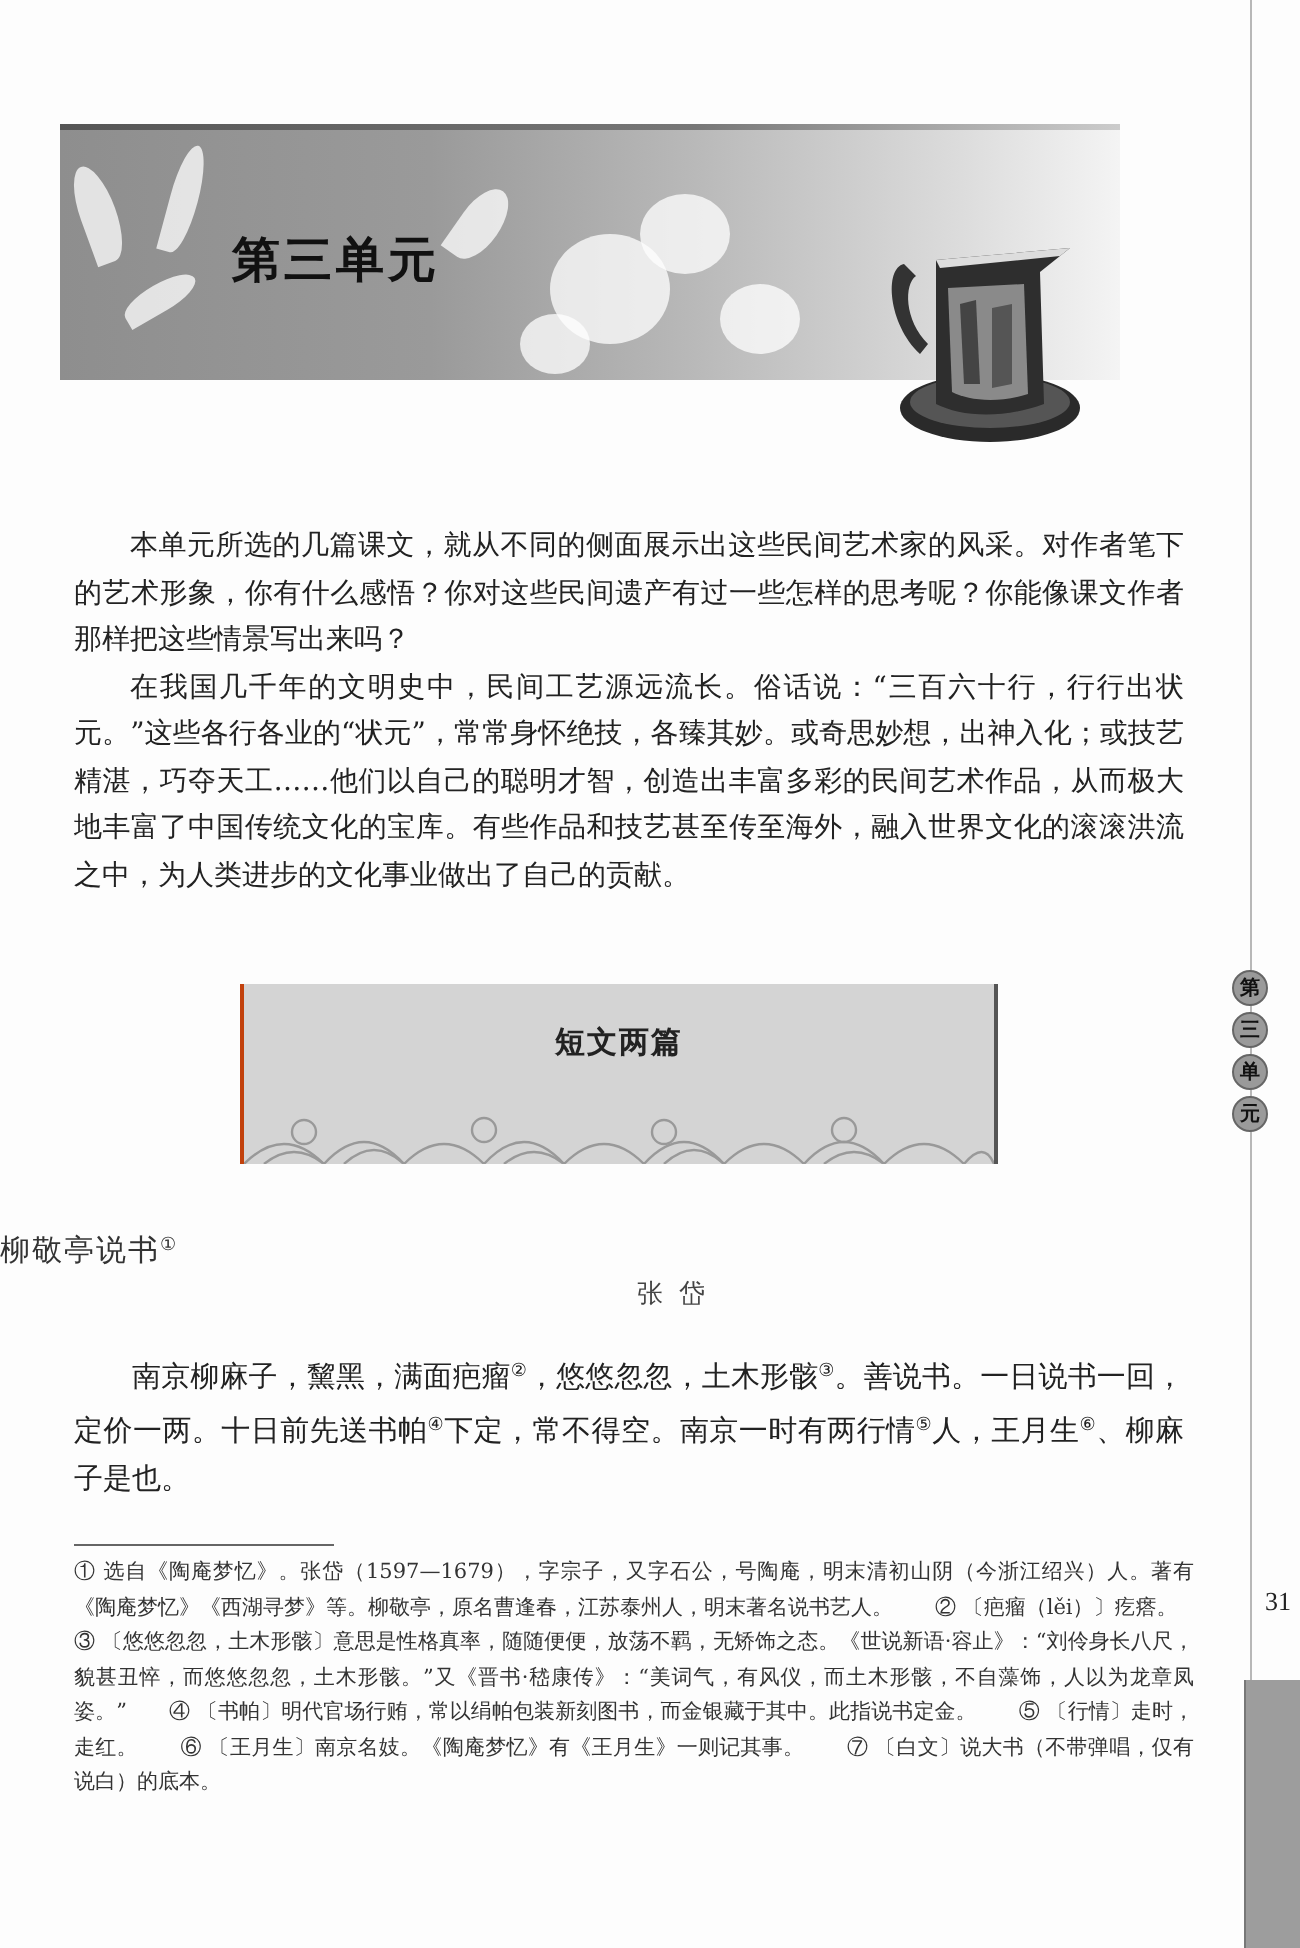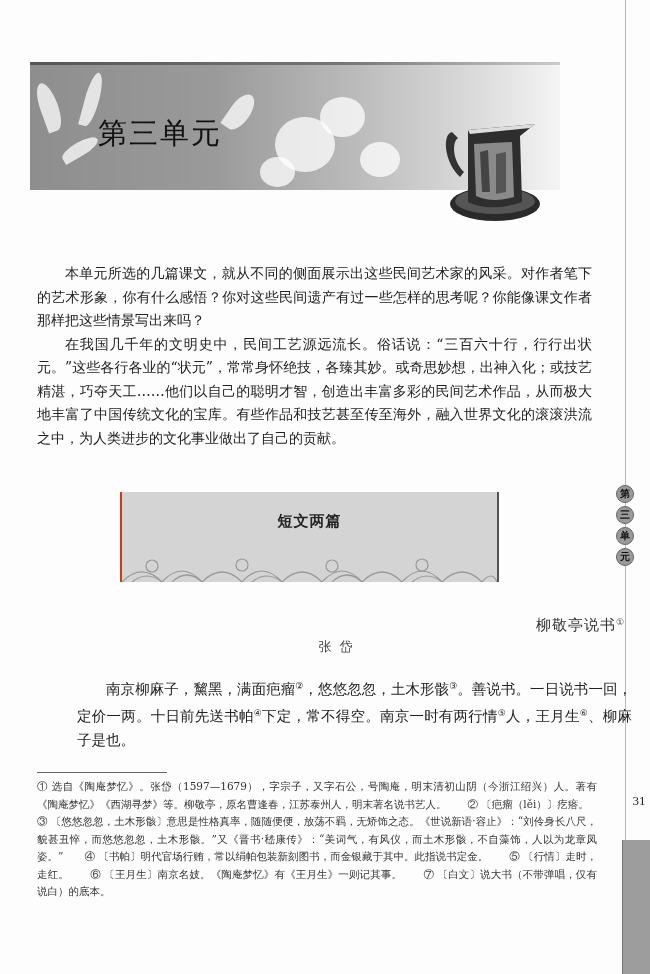--- a/index.html
+++ b/index.html
@@ -17,22 +17,22 @@
     position: absolute; left: 30px; top: 62px; width: 530px; height: 128px;
     background: linear-gradient(90deg, #8e8e8e 0%, #9a9a9a 35%, #b9b9b9 60%, #dcdcdc 85%, #f4f4f4 100%);
     overflow: hidden;
   }
   .banner::before {
     content: ""; position: absolute; left: 0; top: 0; right: 0; height: 3px;
     background: linear-gradient(90deg, #555 0%, #777 60%, #ccc 100%);
   }
   .petal { position: absolute; background: rgba(255,255,255,0.75); border-radius: 50% 50% 50% 0; }
   .banner-title {
-    position: absolute; left: 68px; top: 52px;
-    font-family: "DejaVu Serif", serif; font-weight: normal; font-size: 29px;
+    position: absolute; left: 86px; top: 52px;
+    font-family: "DejaVu Serif", serif; font-weight: bold; font-size: 24px;
     color: #111; letter-spacing: 2px;
   }
   .pitcher { position: absolute; left: 440px; top: 122px; width: 110px; height: 105px; }
   .body-text {
     position: absolute; left: 37px; width: 555px;
     font-size: 14px; line-height: 23.5px; color: #222;
     text-align: justify;
   }
   .body-text p { margin: 0; text-indent: 2em; }
   .intro { top: 262px; }
@@ -51,28 +51,28 @@
     position: absolute; left: 615px; top: 485px; width: 20px;
     display: flex; flex-direction: column; gap: 3px; align-items: center;
   }
   .side-tab span {
     width: 16px; height: 16px; border-radius: 50%;
     background: #9a9a9a; color: #111; font-size: 10px; font-weight: bold;
     display: flex; align-items: center; justify-content: center;
     border: 1px solid #666;
   }
   .essay-title {
-    position: absolute; left: 0; width: 625px; top: 616px; text-align: right;
+    position: absolute; left: 0; width: 625px; top: 616px; text-align: left;
     font-size: 15px; color: #333; letter-spacing: 1px;
   }
   .essay-author {
     position: absolute; left: 0; width: 625px; top: 638px; text-align: center;
     font-size: 13px; color: #444; letter-spacing: 8px; padding-left: 27px;
   }
-  .essay { top: 674px; font-family: "DejaVu Sans", "Liberation Sans", sans-serif; font-size: 14.5px; line-height: 24px; margin-left: 40px; }
+  .essay { top: 674px; font-family: "DejaVu Sans", "Liberation Sans", sans-serif; font-size: 14.5px; line-height: 24px; }
   sup { font-size: 9px; vertical-align: 5px; }
   .fn-rule { position: absolute; left: 37px; top: 772px; width: 130px; height: 1px; background: #666; }
   .footnotes {
     position: absolute; left: 37px; top: 778px; width: 560px;
     font-size: 10.5px; line-height: 17.5px; color: #333; text-align: justify;
   }
   .footnotes p { margin: 0; }
   .page-number {
     position: absolute; left: 628px; top: 793px; width: 22px; text-align: center;
     font-family: Liberation Serif, serif; font-size: 13px; color: #222;

